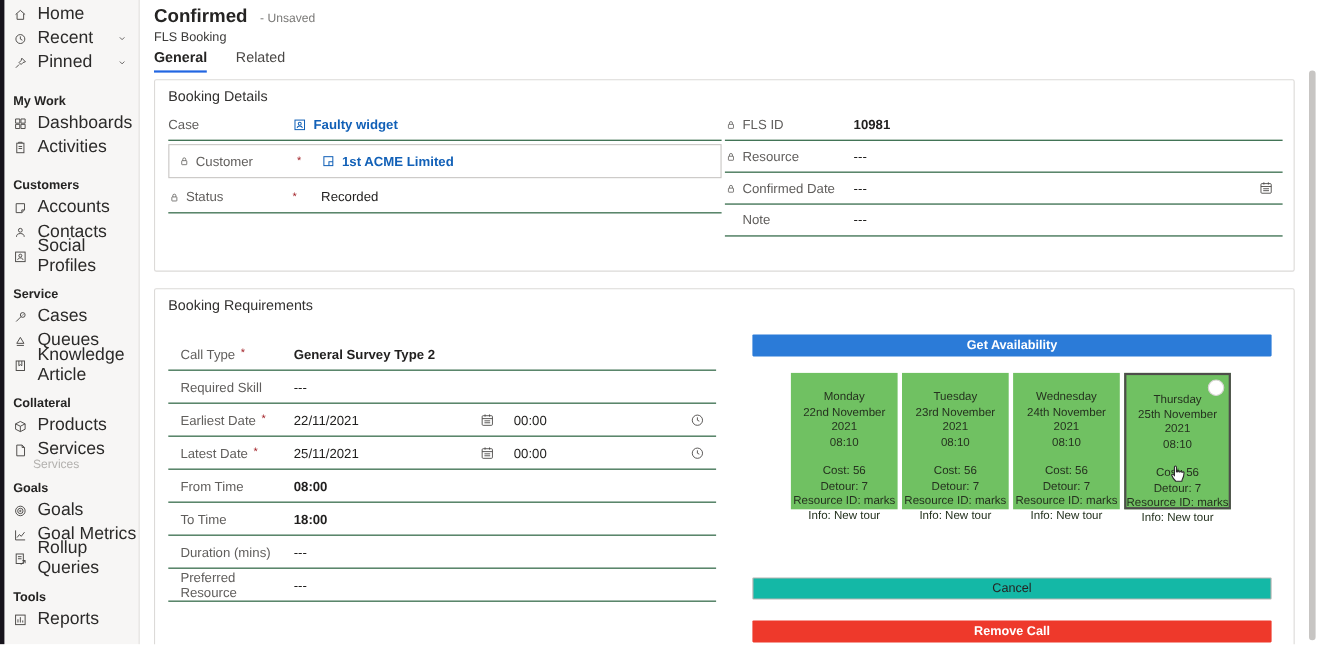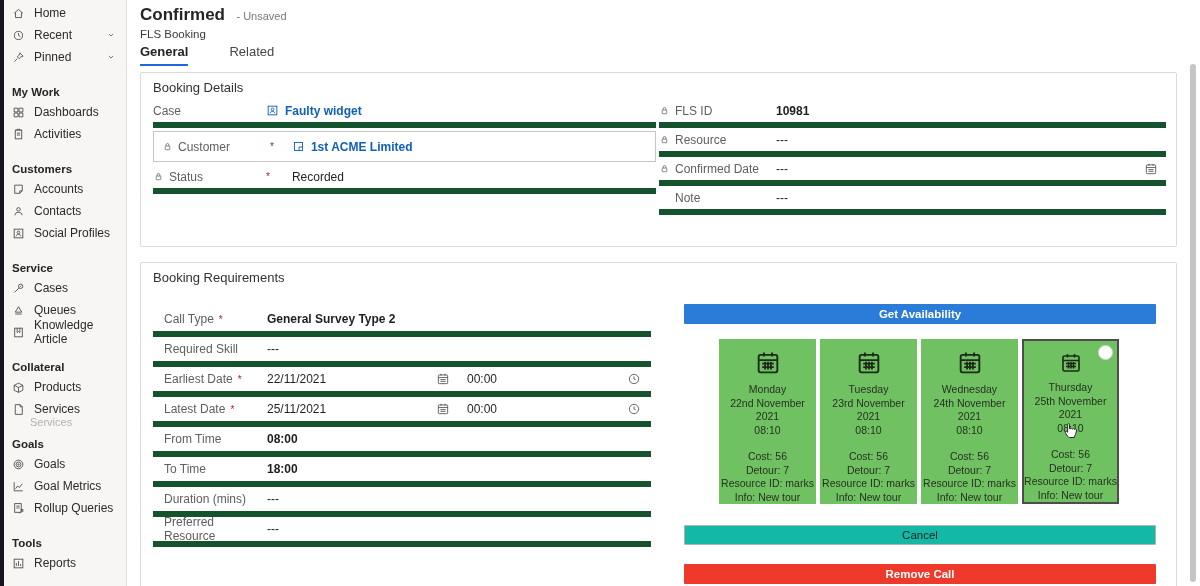--- a/index.html
+++ b/index.html
@@ -11,47 +11,47 @@
 
   
   .sidebar {
     position:absolute; left:0; top:0; width:127px; height:586px;
     background:#f7f6f5; border-right:1px solid #e3e1df;
   }
   .black-strip { position:absolute; left:0; top:0; width:4px; height:586px; background:#17141c; }
   .nav { position:absolute; left:4px; top:2px; width:122px; }
   .nav-item {
     display:flex; align-items:center; height:22px; padding-left:8px; gap:9px;
-    font-size:12px; color:#2b2a29; cursor:pointer;
+    font-size:16px; color:#2b2a29; cursor:pointer;
   }
   .nav-item .nico { width:13px; height:13px; flex:0 0 13px; stroke:#4a4846; fill:none; stroke-width:1.6; }
   .nav-item .chev { margin-left:auto; margin-right:10px; width:10px; height:10px; stroke:#4a4846; fill:none; stroke-width:1.8; }
   .nav-header { height:18px; margin-top:15px; padding-left:8px; font-size:11.5px; font-weight:700; color:#252423; display:flex; align-items:center; }
   .artifact { position:absolute; left:30px; top:416px; font-size:11px; color:#b3b1ae; filter:blur(0.7px); }
 
   
   .scroll-thumb { position:absolute; right:4px; top:64px; width:6px; height:518px; background:#c7c5c3; border-radius:3px; }
 
   
   .hdr { position:absolute; left:140px; top:5px; }
   .hdr-title { font-size:17px; font-weight:700; color:#252423; display:inline; }
   .hdr-status { font-size:11px; color:#7a7977; margin-left:7px; }
   .hdr-sub { font-size:11.5px; color:#3b3a39; margin-top:3px; }
-  .tabs { position:absolute; left:140px; top:44px; display:flex; gap:41px; }
+  .tabs { position:absolute; left:140px; top:44px; display:flex; gap:26px; }
   .tab { font-size:13px; color:#484644; padding-bottom:5px; cursor:pointer; }
   .tab.active { font-weight:700; color:#252423; border-bottom:2.5px solid #2266e2; }
 
   
   .panel { position:absolute; left:140px; width:1037px; background:#fff; border:1px solid #dcdad8; border-radius:2px; }
   #panel-details { top:72px; height:175px; }
   #panel-req { top:262px; height:342px; }
   .panel-title { position:absolute; left:12px; top:7px; font-size:13px; color:#323130; }
 
   
-  .frow { position:relative; display:flex; align-items:center; height:29px; border-bottom:6px solid #14532d; font-size:12px; }
+  .frow { position:relative; display:flex; align-items:center; height:29px; border-bottom:1px solid #14532d; font-size:12px; }
   .lbl { display:flex; align-items:center; gap:5px; color:#605e5c; }
   .lico { width:11px; height:11px; stroke:#605e5c; fill:none; stroke-width:1.6; flex:0 0 11px; }
   .req { color:#a4262c; font-size:10px; }
   .val { color:#201f1e; }
   .bold { font-weight:700; }
   .link { color:#1160b7; font-weight:700; display:flex; align-items:center; gap:6px; cursor:pointer;justify-content:center; }
   .vico { width:13px; height:13px; stroke:#1160b7; fill:none; stroke-width:1.7; }
 
   .bd-left  { position:absolute; left:12px;  top:26px; width:503px; }
   .bd-right { position:absolute; left:518px; top:26px; width:507px; }
@@ -78,21 +78,21 @@
 
   
   .br-right { position:absolute; left:543px; top:0; width:472px; height:342px; }
   .btn { display:flex; align-items:center; justify-content:center; font-size:11.5px; cursor:pointer; border-radius:1px; }
   .btn-avail { position:absolute; top:41px; left:0; width:472px; height:20px; background:#2b7bd8; color:#fff; font-weight:700; }
   .btn-cancel { position:absolute; top:262px; left:0; width:472px; height:20px; background:#14b8a6; border:1px solid #b5b3b1; color:#252423; }
   .btn-remove { position:absolute; top:301px; left:0; width:472px; height:20px; background:#ee392b; color:#fff; font-weight:700; }
 
   .cards { position:absolute; top:76px; left:35px; display:flex; gap:4px; }
   .card {
-    width:97px; height:165px; background:#70c162; color:#25321f;
+    width:97px; height:124px; background:#70c162; color:#25321f;
     display:flex; flex-direction:column; align-items:center; text-align:center;
     font-size:10.5px; line-height:13.5px; padding-top:10px; cursor:pointer; position:relative;
   }
   .card.selected { border:2px solid #4e4d4b; }
   .cal-big { width:32px; height:29px; stroke:#1d2a18; fill:none; stroke-width:1.6; margin-bottom:6px; }
   .c-block2 { margin-top:13px; }
   .radio { position:absolute; top:4px; right:4px; width:15px; height:15px; border-radius:50%; background:#fff; border:1px solid #d6d4d2; }
 
   
   .cursor { position:absolute; left:1061px; top:420px; width:20px; height:20px; }

